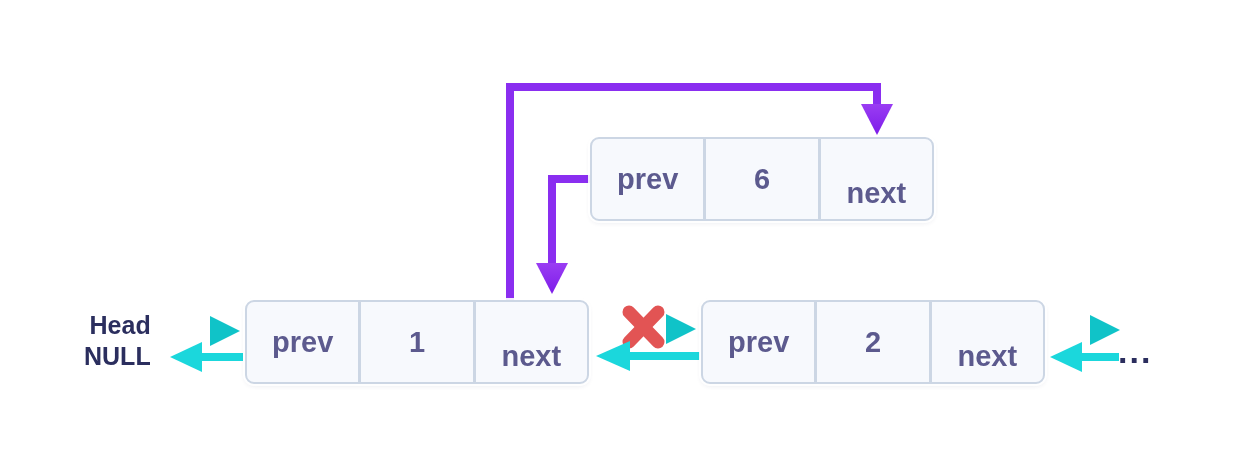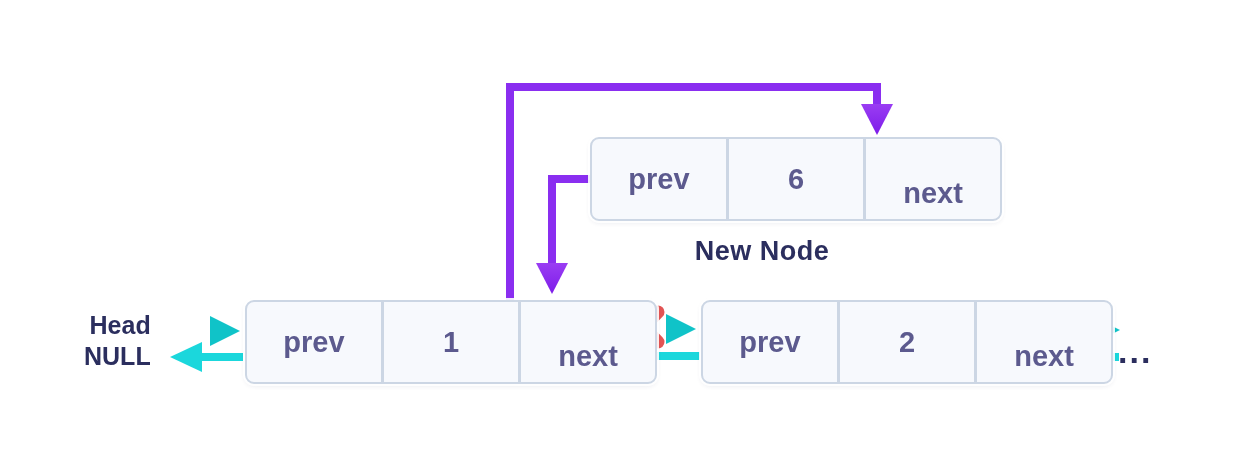--- a/index.html
+++ b/index.html
@@ -6,21 +6,21 @@
   .canvas{
     position:relative;
     width:1236px;height:468px;
     background:#ffffff;
     font-family:"Liberation Sans", sans-serif;
     overflow:hidden;
   }
   .node{
     position:absolute;
     display:flex;
-    width:412px;height:84px;
+    width:344px;height:84px;
     background:#f7f9fd;
     border:2px solid #ccd6e4;
     border-radius:9px;
     box-sizing:border-box;
     box-shadow:0 0 0 2px rgba(255,255,255,.9), 0 2px 5px rgba(44,48,94,.10);
     overflow:hidden;
   }
   .cell{
     flex:1 1 0;
     display:flex;align-items:center;justify-content:center;
@@ -106,21 +106,20 @@
   <div class="label" id="head-null">
     <div>Head</div>
     <div>NULL</div>
   </div>
 
   <div class="node" style="left:590px;top:137px;">
     <div class="cell">prev</div>
     <div class="cell">6</div>
     <div class="cell">next</div>
   </div>
-  <div class="label" id="new-node-label">New Node</div>
 
   <div class="node" style="left:245px;top:300px;">
     <div class="cell">prev</div>
     <div class="cell">1</div>
     <div class="cell">next</div>
   </div>
 
   <div class="node" style="left:701px;top:300px;">
     <div class="cell">prev</div>
     <div class="cell">2</div>

